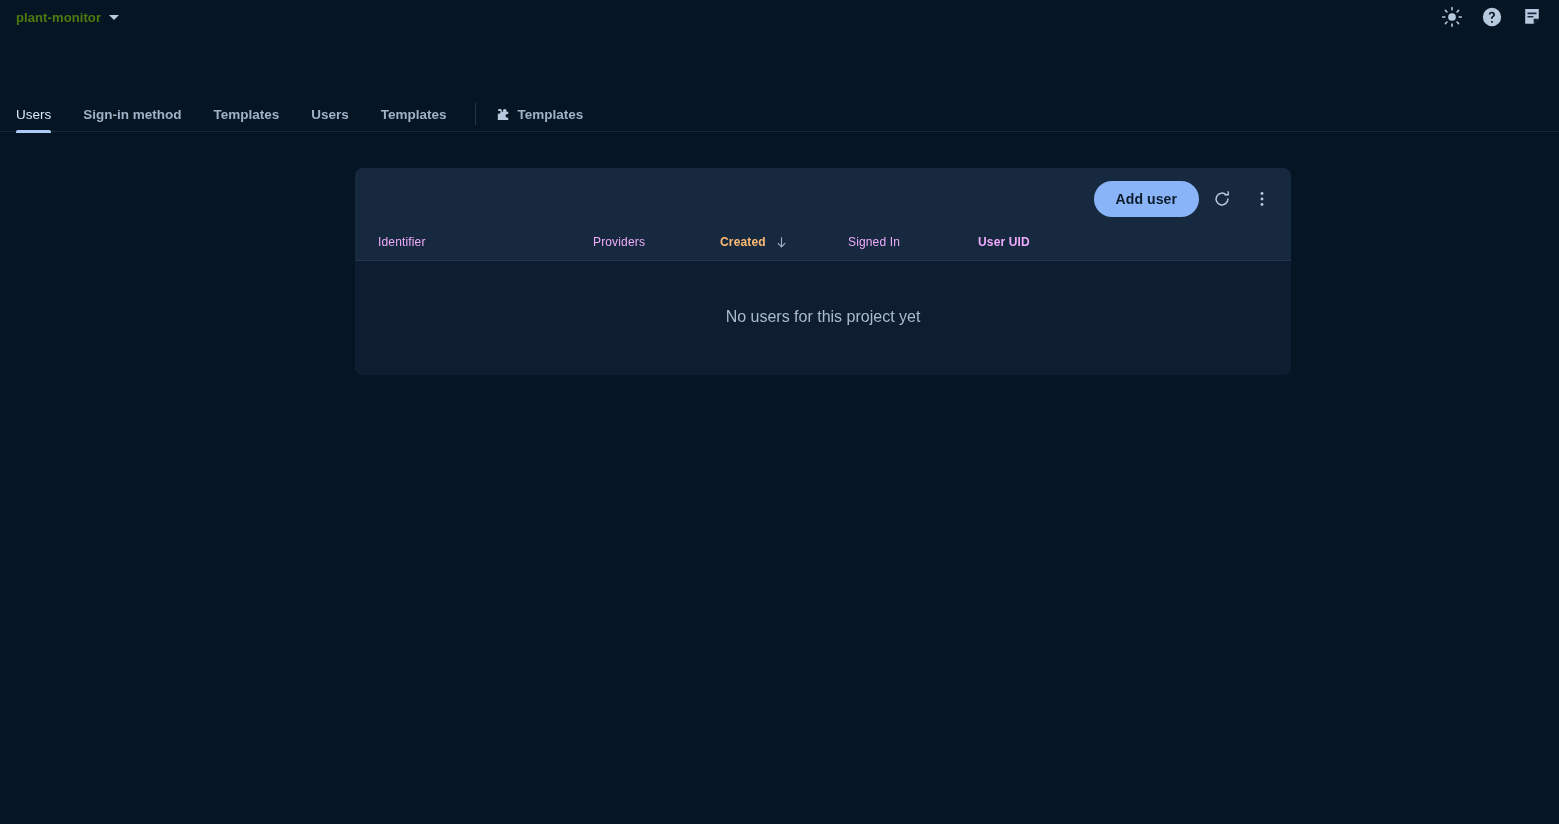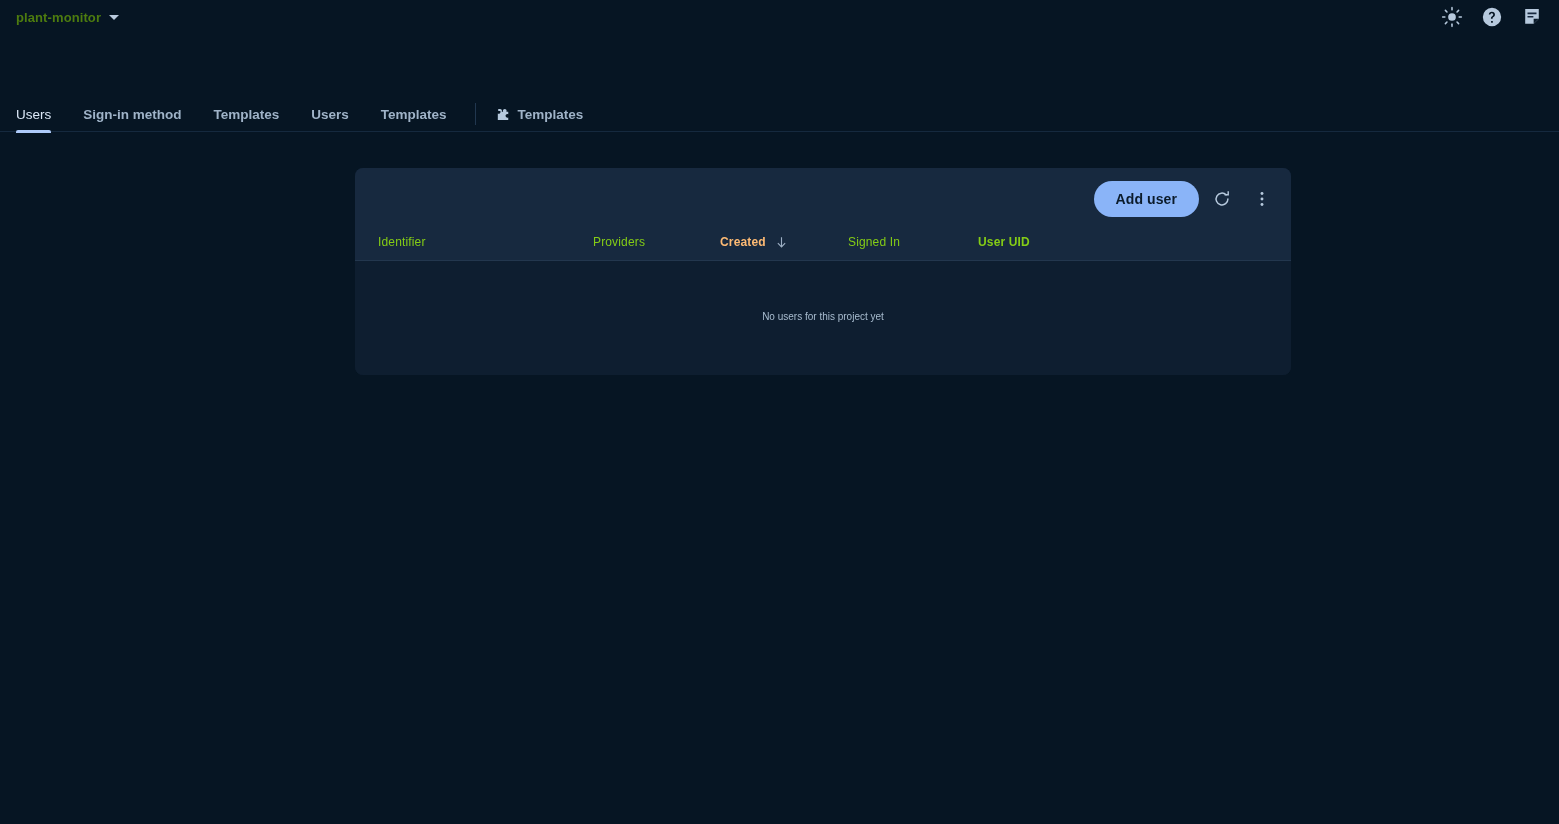--- a/index.html
+++ b/index.html
@@ -186,21 +186,21 @@
     position: absolute;
     left: 0; right: 0;
     bottom: 0;
     height: 36px;
     display: flex;
     align-items: center;
     padding-left: 23px;
   }
   .th {
     font-size: 12px;
-    color: #84cc16;
+    color: #f0abfc;
     display: flex;
     align-items: center;
     gap: 8px;
     cursor: pointer;
     letter-spacing: 0.15px;
   }
   .th.sorted {
     color: #fdba74;
     font-weight: 700;
   }
@@ -212,21 +212,21 @@
 
   .card-body {
     position: absolute;
     top: 94px; left: 0; right: 0; bottom: 0;
     display: flex;
     align-items: center;
     justify-content: center;
     background: #0e1e30;
   }
   .empty-msg {
-    font-size: 10px;
+    font-size: 16px;
     color: #a8bccf;
     margin-top: -4px;
   }
 </style>
 </head>
 <body>
 
 <div class="app">
 
   <div class="topbar">

